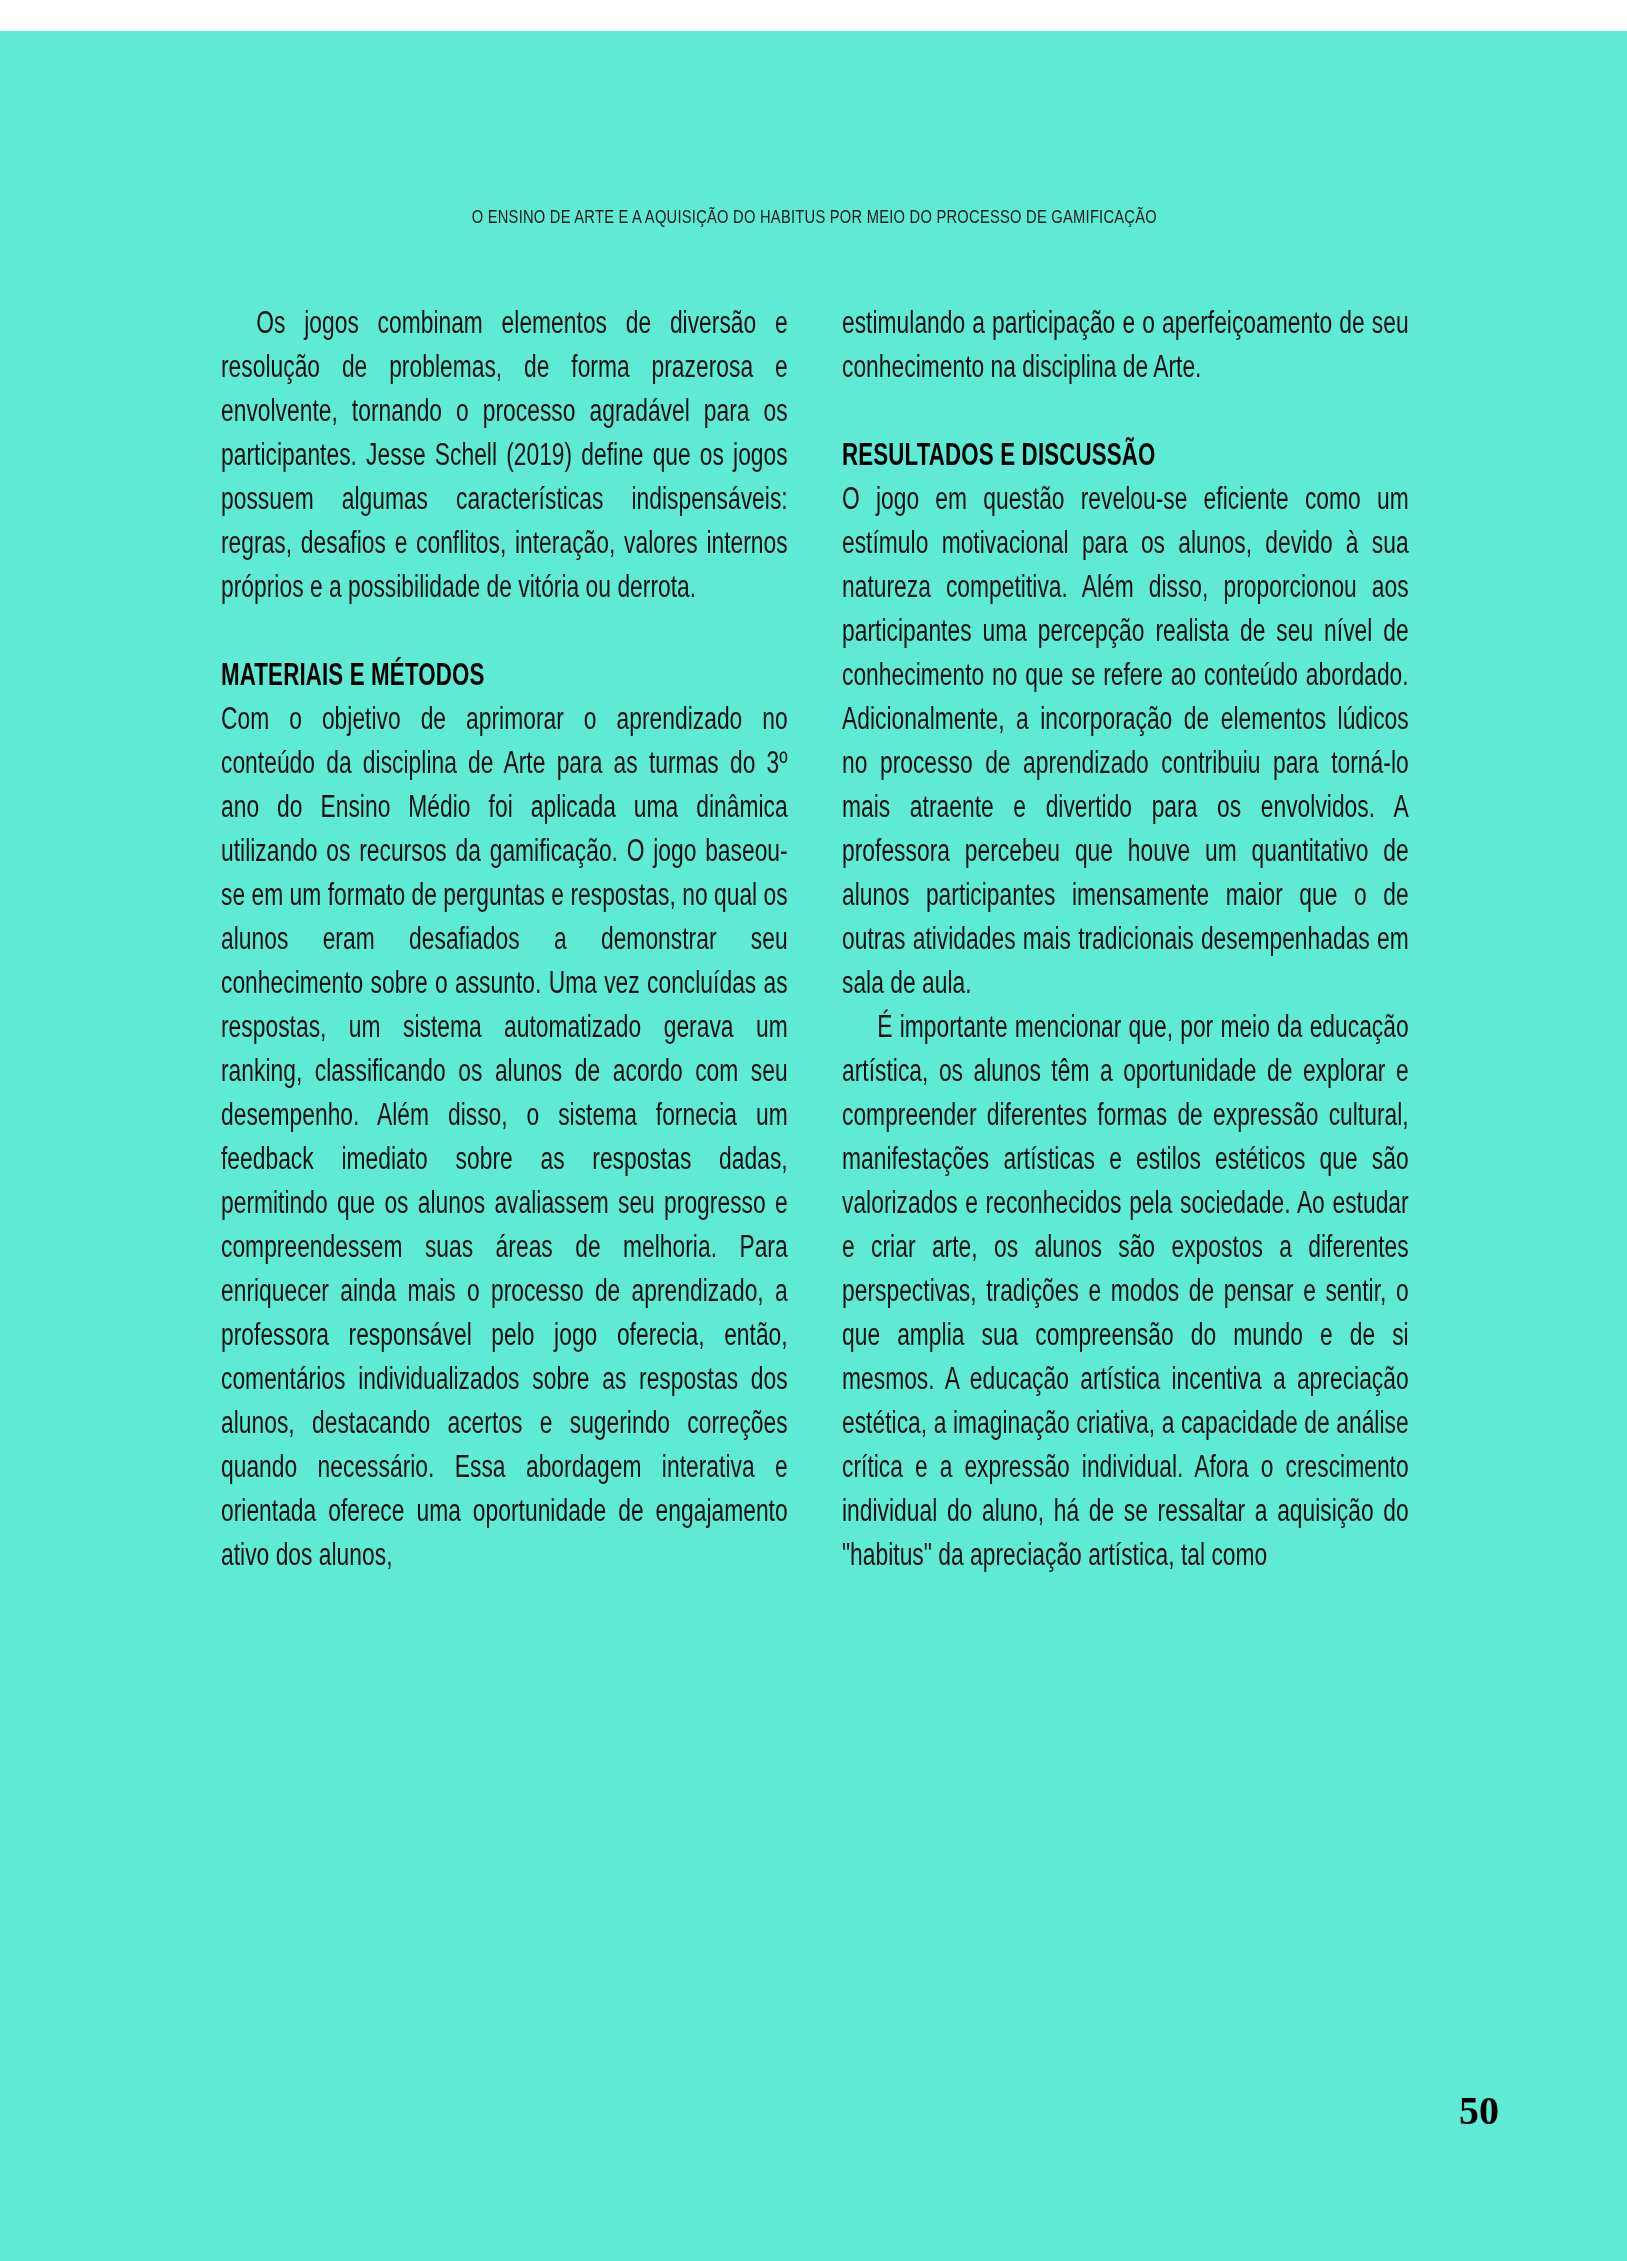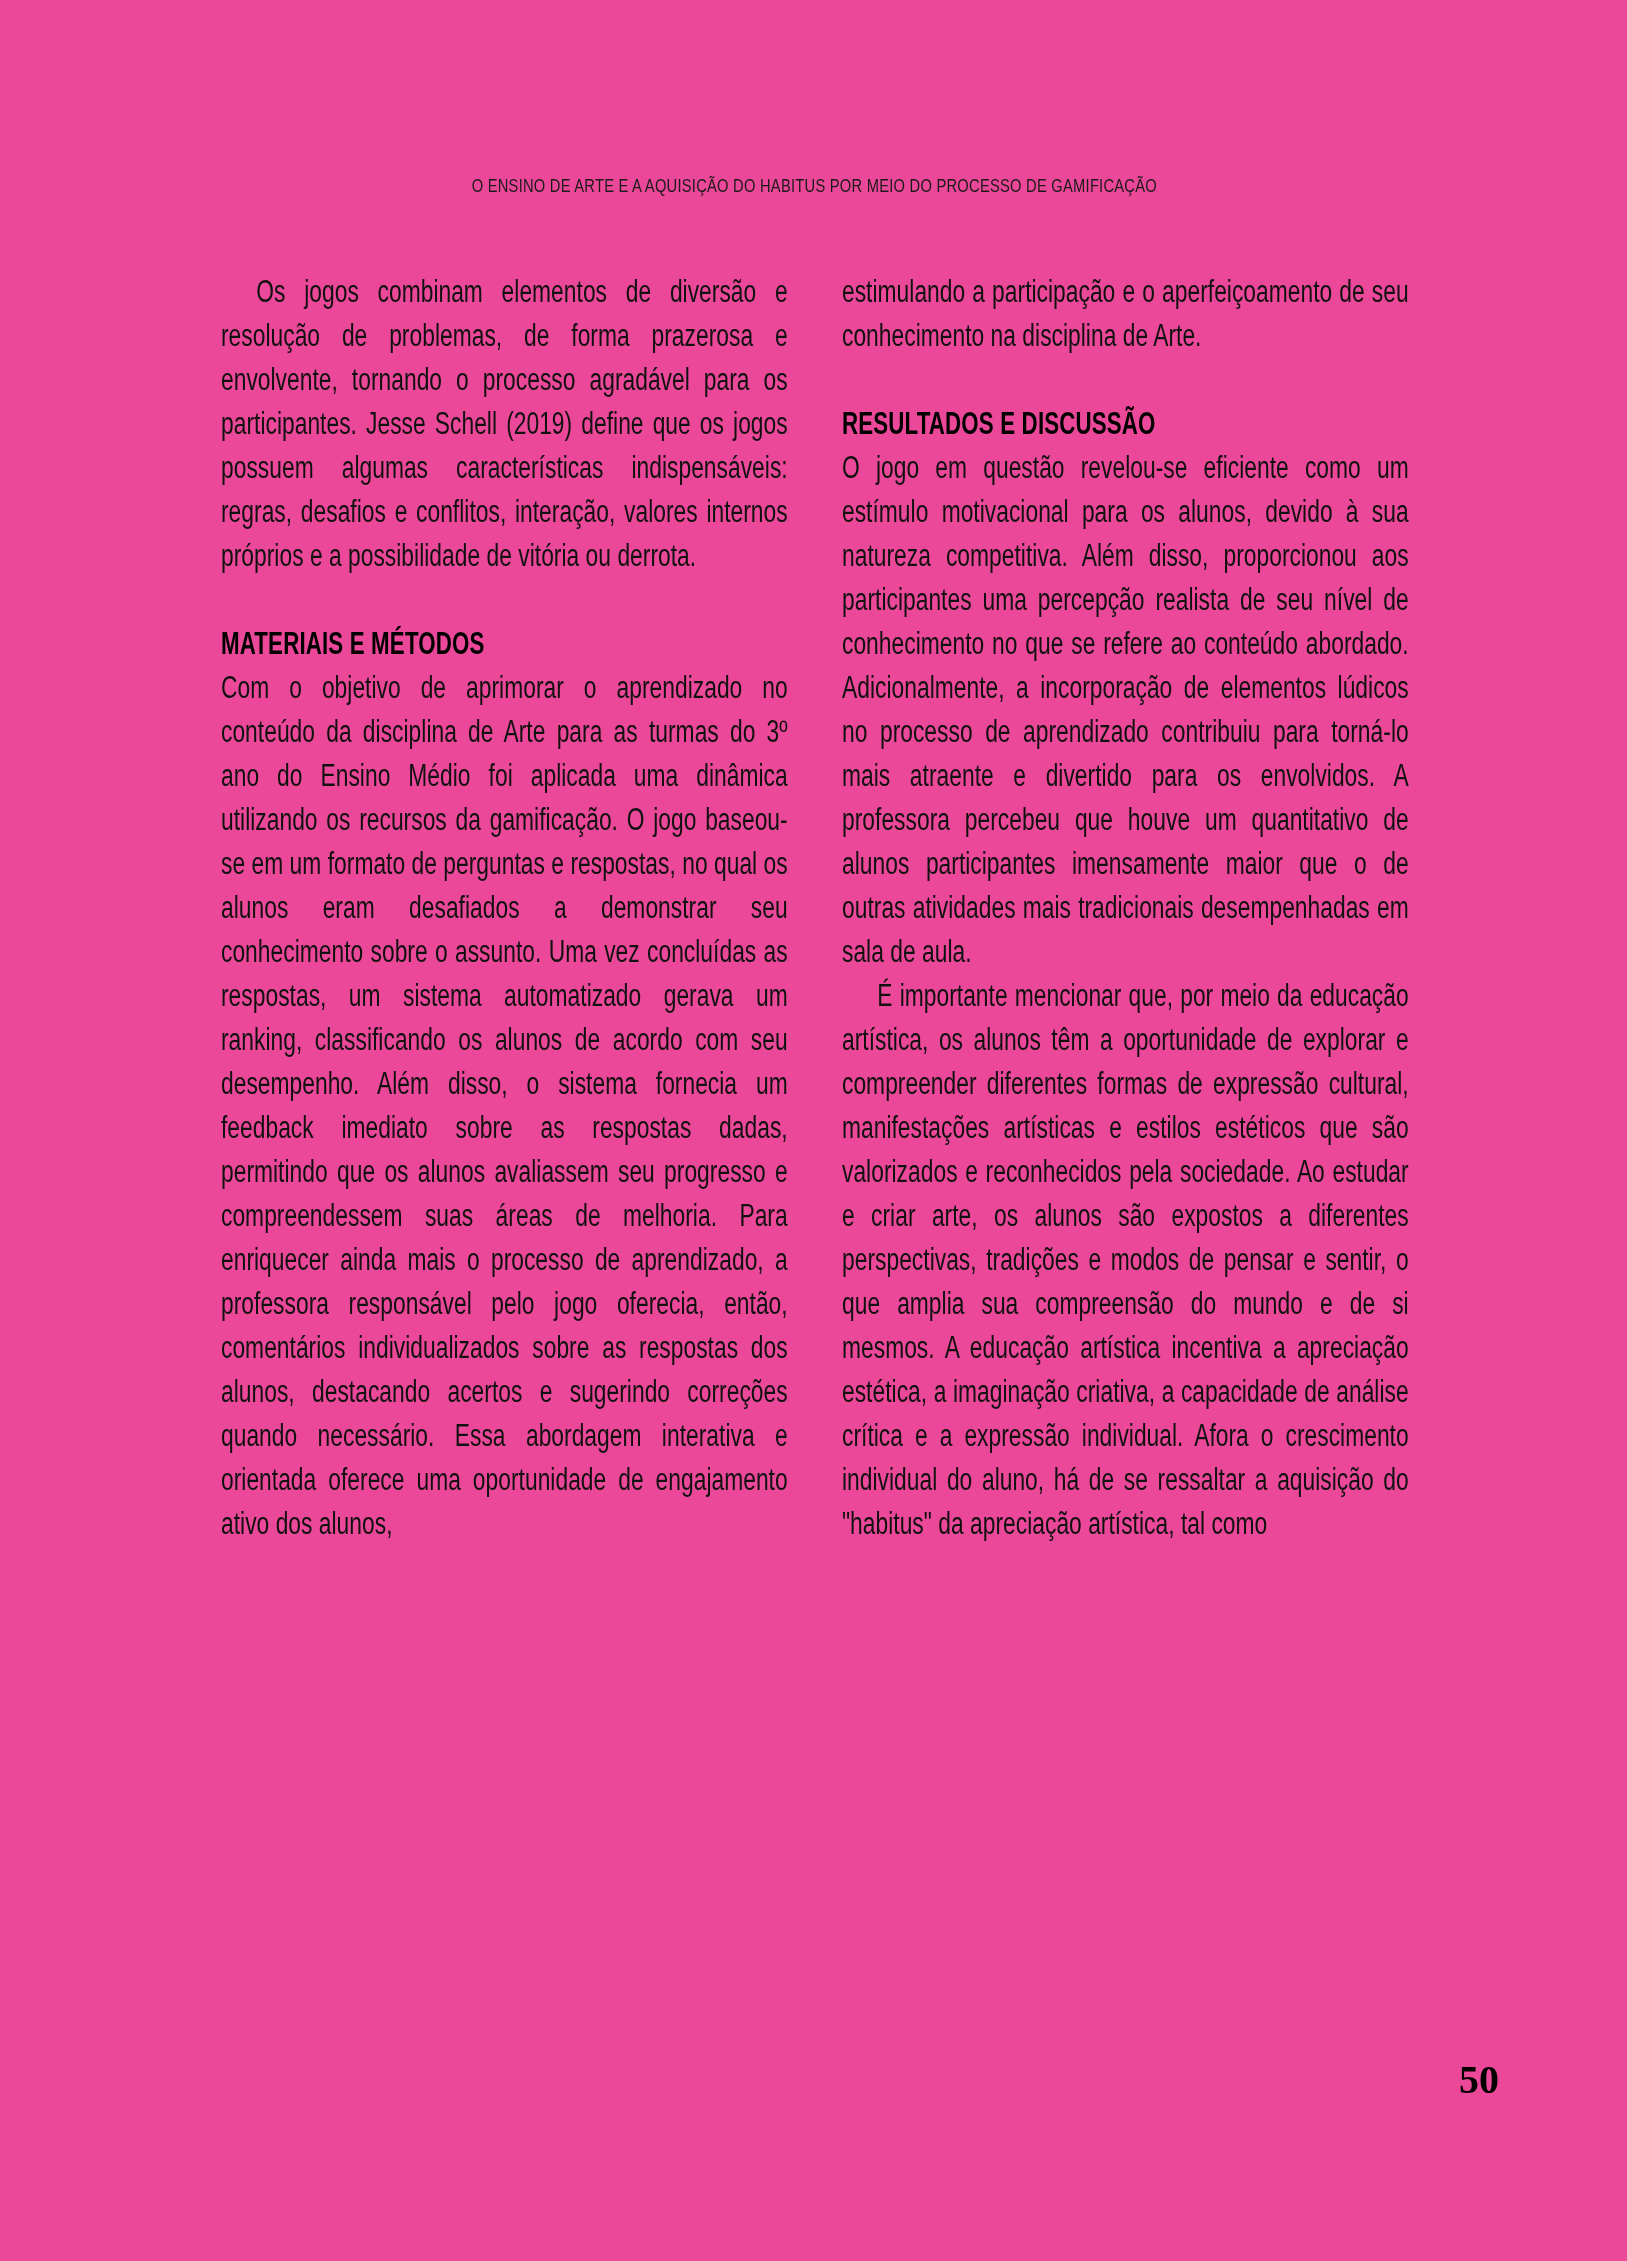--- a/index.html
+++ b/index.html
@@ -13,21 +13,22 @@
     height: 2261px;
     position: relative;
     overflow: hidden;
     font-family: "Liberation Sans", sans-serif;
     color: #000000;
   }
 
   .page {
     position: absolute;
     inset: 0;
-    background: #ec4899;
+    background: #5eead4;
+    margin-top: 31px;
   }
 
   
   .running-head {
     position: absolute;
     top: 175px;
     left: 0;
     width: 1628px;
     text-align: center;
     font-family: "Liberation Sans", sans-serif;

